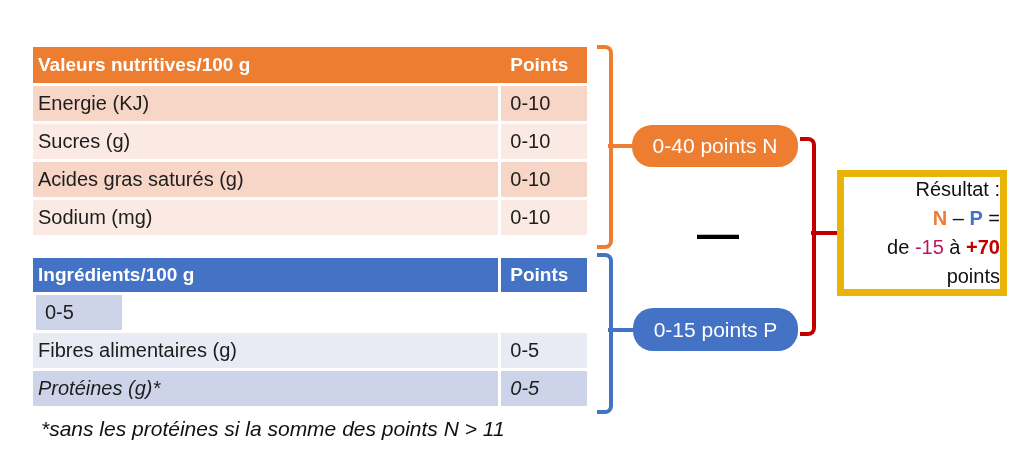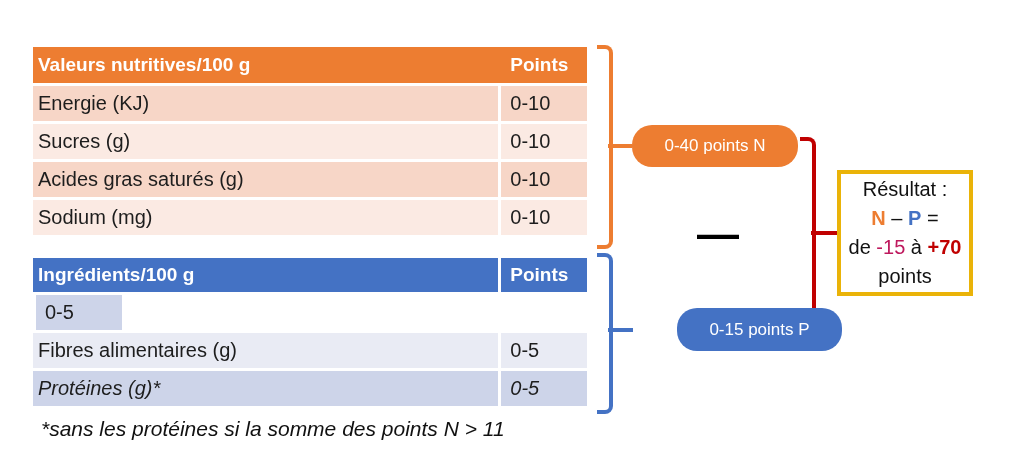--- a/index.html
+++ b/index.html
@@ -34,33 +34,33 @@
   .bracket { position:absolute; width:12px; border:4px solid; border-left:none;
              border-radius:0 8px 8px 0; background:transparent; }
   #bracket-n { left:597px; top:45px;  height:196px; border-color:#ED7D31; }
   #bracket-p { left:597px; top:253px; height:153px; border-color:#4472C4; }
   #bracket-result { left:800px; top:137px; height:191px; border-color:#C00000; }
   .tick { position:absolute; height:4px; }
   #tick-n { left:608px; top:144px; width:24px; background:#ED7D31; }
   #tick-p { left:608px; top:328px; width:25px; background:#4472C4; }
   #tick-result { left:811px; top:231px; width:26px; background:#C00000; }
   
-  .badge { position:absolute; color:#ffffff; font-size:17px;
+  .badge { position:absolute; color:#ffffff; font-size:21px;
            display:flex; align-items:center; justify-content:center;border-radius:20px; }
   #badge-n { left:632px; top:125px; width:166px; height:42px; background:#ED7D31; }
-  #badge-p { left:633px; top:308px; width:165px; height:43px; background:#4472C4;margin-left:44px; }
+  #badge-p { left:633px; top:308px; width:165px; height:43px; background:#4472C4; }
   
   #minus { position:absolute; left:699px; top:215px; width:38px; height:38px;
            display:flex; align-items:center; justify-content:center;
            font-size:42px; font-weight:bold; color:#000; line-height:0; }
   
   #result-box {
-    position:absolute; left:837px; top:170px; width:136px; height:126px;
-    background:#ffffff; border:4px solid #eab308; box-sizing:border-box;
-    display:flex; flex-direction:column; align-items:center; justify-content:center;
+    position:absolute; left:837px; top:170px; width:170px; height:126px;
+    background:#ffffff; border:7px solid #eab308; box-sizing:border-box;
+    display:flex; flex-direction:column; align-items:flex-end; justify-content:center;
     font-size:20px; line-height:29px; text-align:center; color:#111;
   }
   .n-col { color:#ED7D31; font-weight:bold; }
   .p-col { color:#4472C4; font-weight:bold; }
   .neg   { color:#be185d; }
   .pos   { color:#C00000; font-weight:bold; }
 </style>
 </head>
 <body>
 

